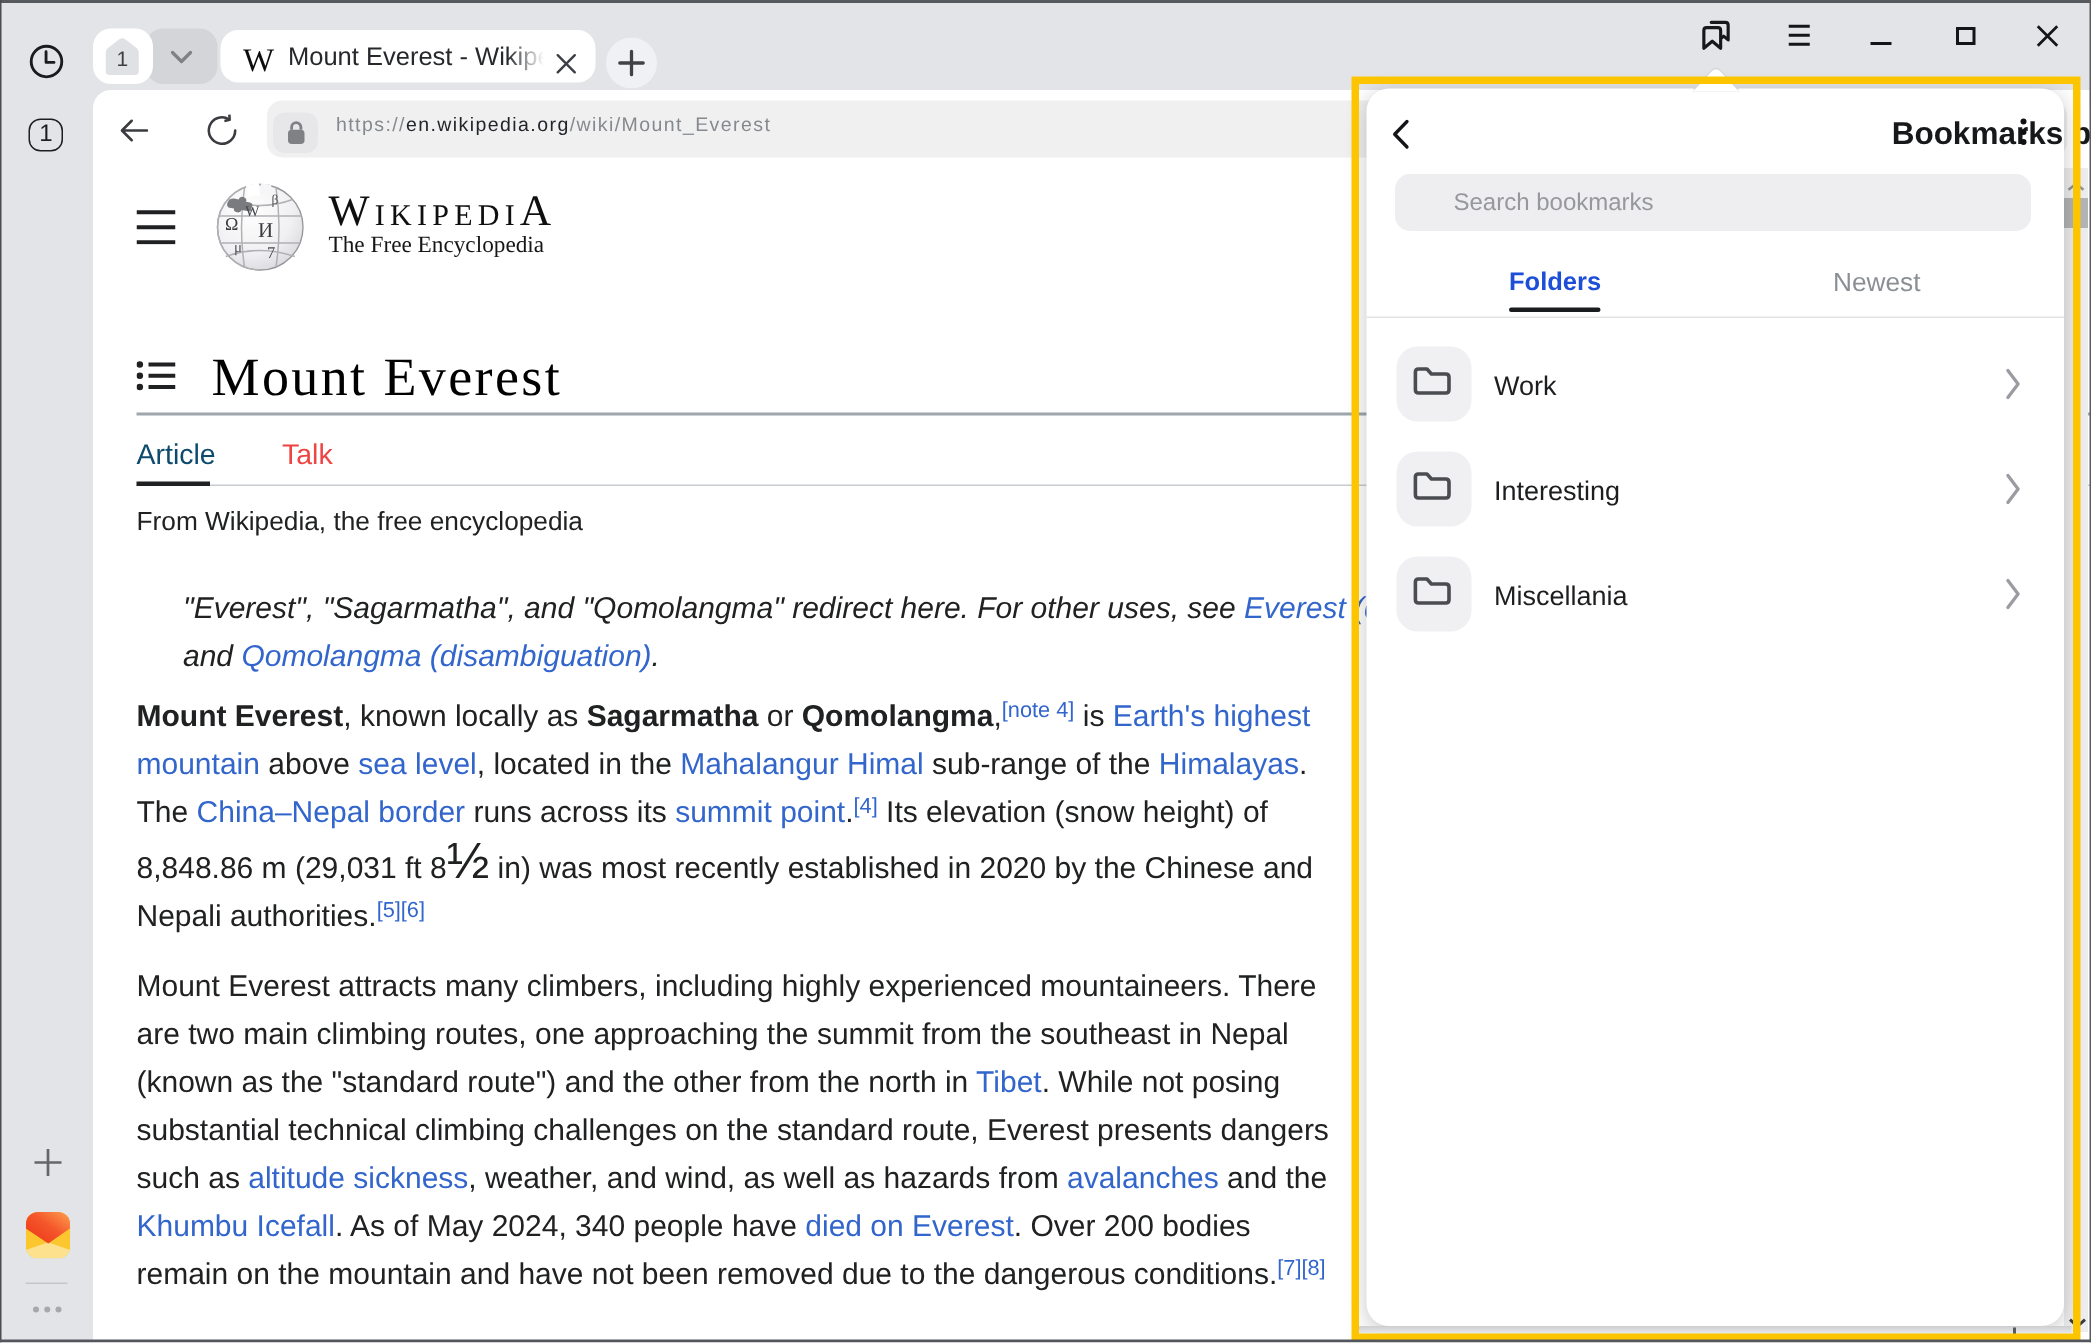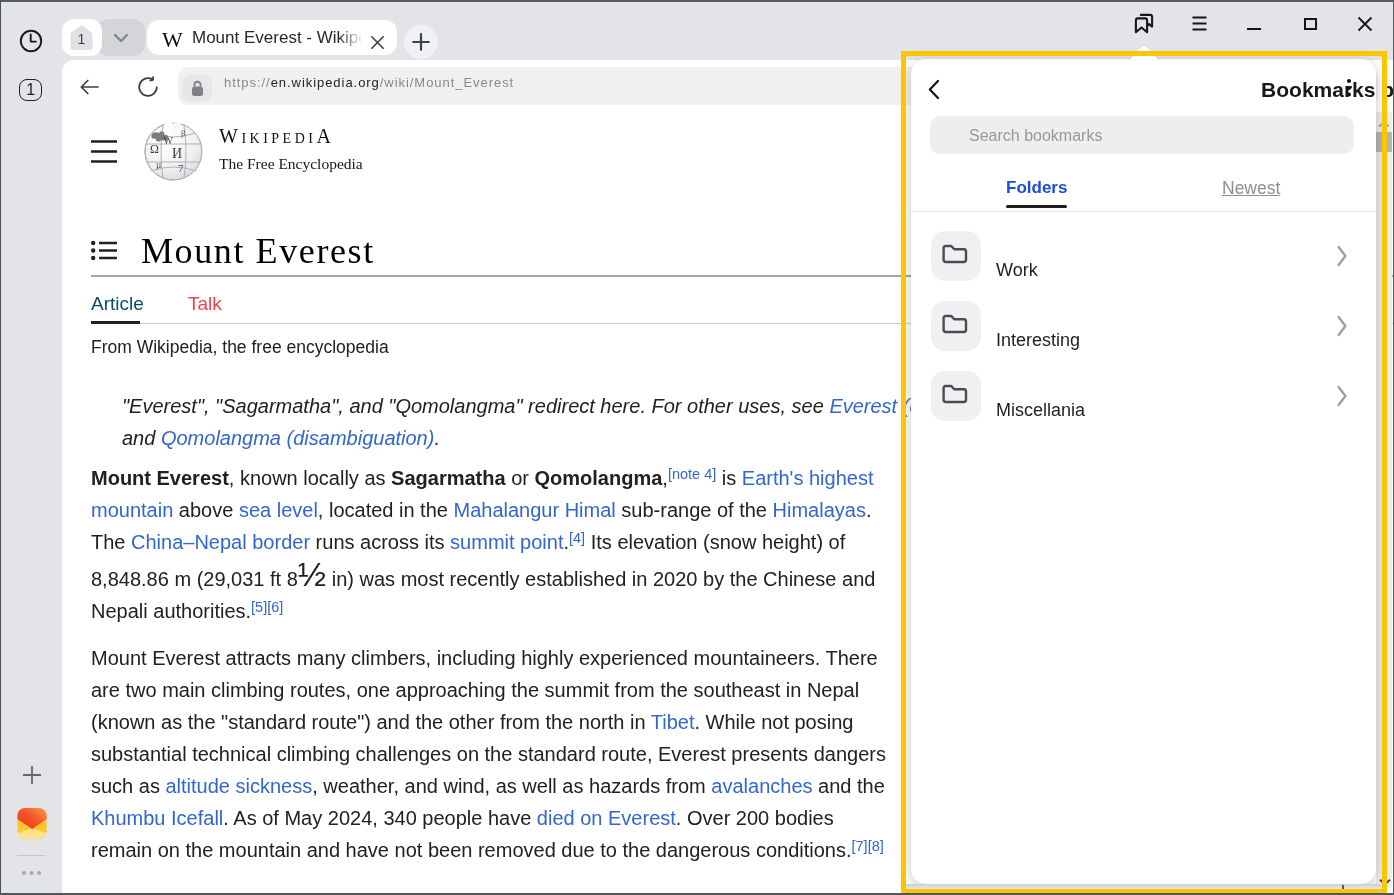--- a/index.html
+++ b/index.html
@@ -18,44 +18,44 @@
   #tabfade{left:338px;top:21px;width:29px;height:33px;background:linear-gradient(90deg,rgba(255,255,255,0),#ffffff 85%);}
   
   #urlbar{left:178px;top:67px;width:1200px;height:38px;background:#f0f0f1;border-radius:10px;}
   #lockchip{left:182px;top:75px;width:30px;height:27px;background:#e7e7e9;border-radius:8px;}
   #urltext{left:224px;top:75px;font-size:13px;letter-spacing:0.95px;color:#85898e;white-space:nowrap;}
   #urltext b{color:#212428;font-weight:normal;}
   
   .wtxt{color:#202122;font-size:20px;line-height:32px;white-space:nowrap;}
   .wtxt a{color:#3366cc;text-decoration:none;}
   .wtxt sup{color:#3366cc;font-size:14.5px;line-height:0;vertical-align:baseline;position:relative;top:-6px;}
-  #wikilogo-word{left:219px;top:125px;font-family:"Liberation Serif",serif;font-size:20px;color:#0f0f0f;font-variant:small-caps;letter-spacing:3.5px;}
+  #wikilogo-word{left:219px;top:125px;font-family:"Liberation Serif",serif;font-size:29px;color:#0f0f0f;font-variant:small-caps;letter-spacing:3.5px;}
   #wikilogo-sub{left:219px;top:155px;font-family:"Liberation Serif",serif;font-size:15.5px;color:#161616;}
   #h1{left:141px;top:229.5px;font-family:"Liberation Serif",serif;font-size:36px;letter-spacing:1.6px;color:#000;}
   #rule1{left:91px;top:275px;width:1303px;height:1.5px;background:#9fa6ad;}
   #tab-article{left:91px;top:293px;font-size:19px;color:#0c4a6e;}
   #tab-talk{left:160px;top:293px;font-size:19px;color:#ef4444;margin-left:28px;}
   #tabline-gray{left:91px;top:322.5px;width:1303px;height:1px;background:#c8ccd1;}
   #tabline-black{left:91px;top:320.5px;width:48.5px;height:3px;background:#202122;}
   #fromwiki{left:91px;top:337px;font-size:17.5px;color:#202122;}
   #dab{left:122px;top:390px;font-style:italic;}
   #para1{left:91px;top:462px;}
   #para2{left:91px;top:642px;}
   
   #panel{left:911px;top:59px;width:465px;height:824.5px;background:#ffffff;border-radius:15px;box-shadow:0 3px 14px rgba(0,0,0,0.22);}
   
   #ptitle{left:949px;top:78px;width:465px;text-align:right;font-size:21px;font-weight:bold;color:#17181a;}
   #searchbox{left:930px;top:116px;width:424px;height:38px;background:#eeeef0;border-radius:10px;}
   #searchph{left:949px;top:127px;font-size:16px;color:#97989c;margin-left:20px;}
   #tfolders{left:1006px;top:178px;font-size:17px;font-weight:bold;color:#1d4ed8;}
-  #tnewest{left:1222px;top:177.5px;font-size:17.5px;color:#8b8f94;text-decoration:underline;}
+  #tnewest{left:1222px;top:177.5px;font-size:17.5px;color:#8b8f94;}
   #tabunder{left:1005.5px;top:205px;width:61px;height:3.2px;background:#1b1c1e;border-radius:1.6px;}
   #psep{left:911px;top:210.5px;width:465px;height:1.2px;background:#e2e3e5;}
   .chip{width:50px;height:50px;background:#f0f0f2;border-radius:14px;}
-  .rowlabel{font-size:18px;color:#1d1e20;margin-top:13px;}
+  .rowlabel{font-size:18px;color:#1d1e20;}
   
   #yellow{left:901px;top:50.5px;width:486px;height:843px;box-sizing:border-box;border:5.5px solid #fdc500;z-index:50;}
 </style>
 </head>
 <body>
 <div id="win">
   <div class="abs" id="topbar"></div>
   <div class="abs" style="left:0;top:0;width:1394px;height:2px;background:#56595d;z-index:60;"></div>
   <div class="abs" style="left:0;top:0;width:1px;height:895px;background:#4a4d51;z-index:60;"></div>
   <div class="abs" style="left:1392.5px;top:0;width:1.5px;height:895px;background:#5a5d60;z-index:60;"></div>

